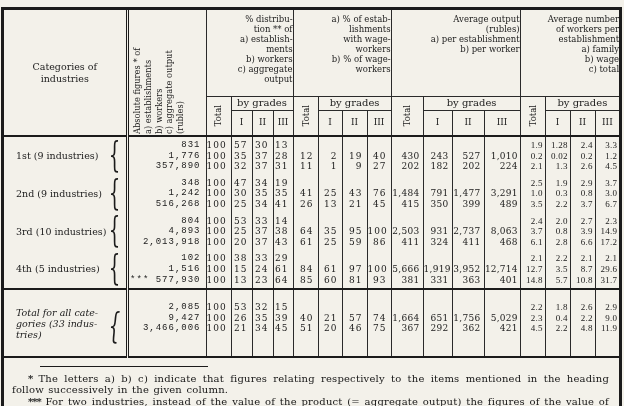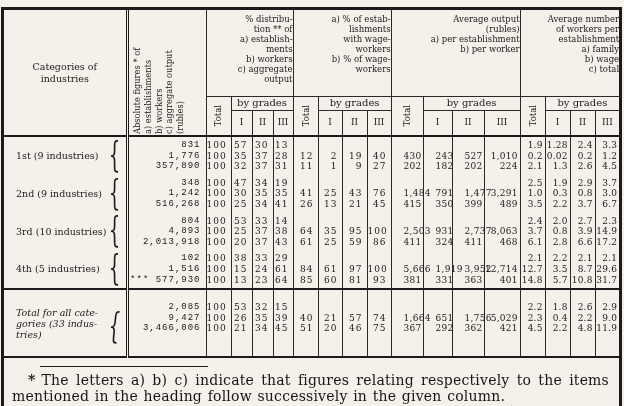--- a/index.html
+++ b/index.html
@@ -29,31 +29,31 @@
   thead { border-bottom:2px solid var(--ink); }
   
   td.label-cell { font-size:9.5px; padding:2px 0 2px 12px; position:relative; }
   .lbl-text { display:inline-block; vertical-align:middle; white-space:pre-line; line-height:1.15; }
   .brace { position:absolute; right:1px; top:50%; transform:translateY(-52%) scale(0.55,1.05);
            font-size:33px; line-height:1; }
   td.data-cell { border-left:1px solid var(--rule); font-size:9px; padding:3px 0 3px 0; }
   td.data-cell .v { height:10.6px; line-height:10.6px; text-align:right; white-space:nowrap; overflow:visible; }
   .c-abs .v { letter-spacing:1px; padding-right:5px;font-family:Liberation Mono, monospace; }
   .c-g3t .v,.c-g3 .v,.c-g4t .v,.c-g4 .v { letter-spacing:1px; padding-right:4px; }
-  .c-g5t .v,.c-g5a .v,.c-g5b .v { letter-spacing:0.3px; padding-right:3px;margin-left:12px; }
+  .c-g5t .v,.c-g5a .v,.c-g5b .v { letter-spacing:0.3px; padding-right:3px; }
   .c-g5c .v { letter-spacing:0.2px; padding-right:2px; }
-  .c-g6t .v,.c-g6 .v { letter-spacing:0.2px; padding-right:2px; }
+  .c-g6t .v,.c-g6 .v { letter-spacing:0.2px; padding-right:2px;font-family:Liberation Serif, serif; }
   tr.total-row td { border-top:2px solid var(--ink); }
   tr.total-row td.data-cell { padding-top:12px; padding-bottom:22px; }
   tr.total-row td.label-cell { padding-top:12px; padding-bottom:9px; font-style:italic; }
   tr.total-row .brace { top:56%; }
   
   .fn-area { padding:2px 10px 0 8px; color:#161616; }
   .fn-rule { width:168px; border-top:1.5px solid var(--ink); margin:6px 0 6px 28px; }
-  .fn-area p { font-size:14px; line-height:1.13; text-align:justify; text-indent:16px;
+  .fn-area p { font-size:10px; line-height:1.13; text-align:justify; text-indent:16px;
                letter-spacing:0.2px; word-spacing:1px; }
   .fn-marker { font-weight:bold; letter-spacing:-1px; }
 </style>
 </head>
 <body>
 
 <div class="page">
   <div class="frame">
 
     <table class="stat">

